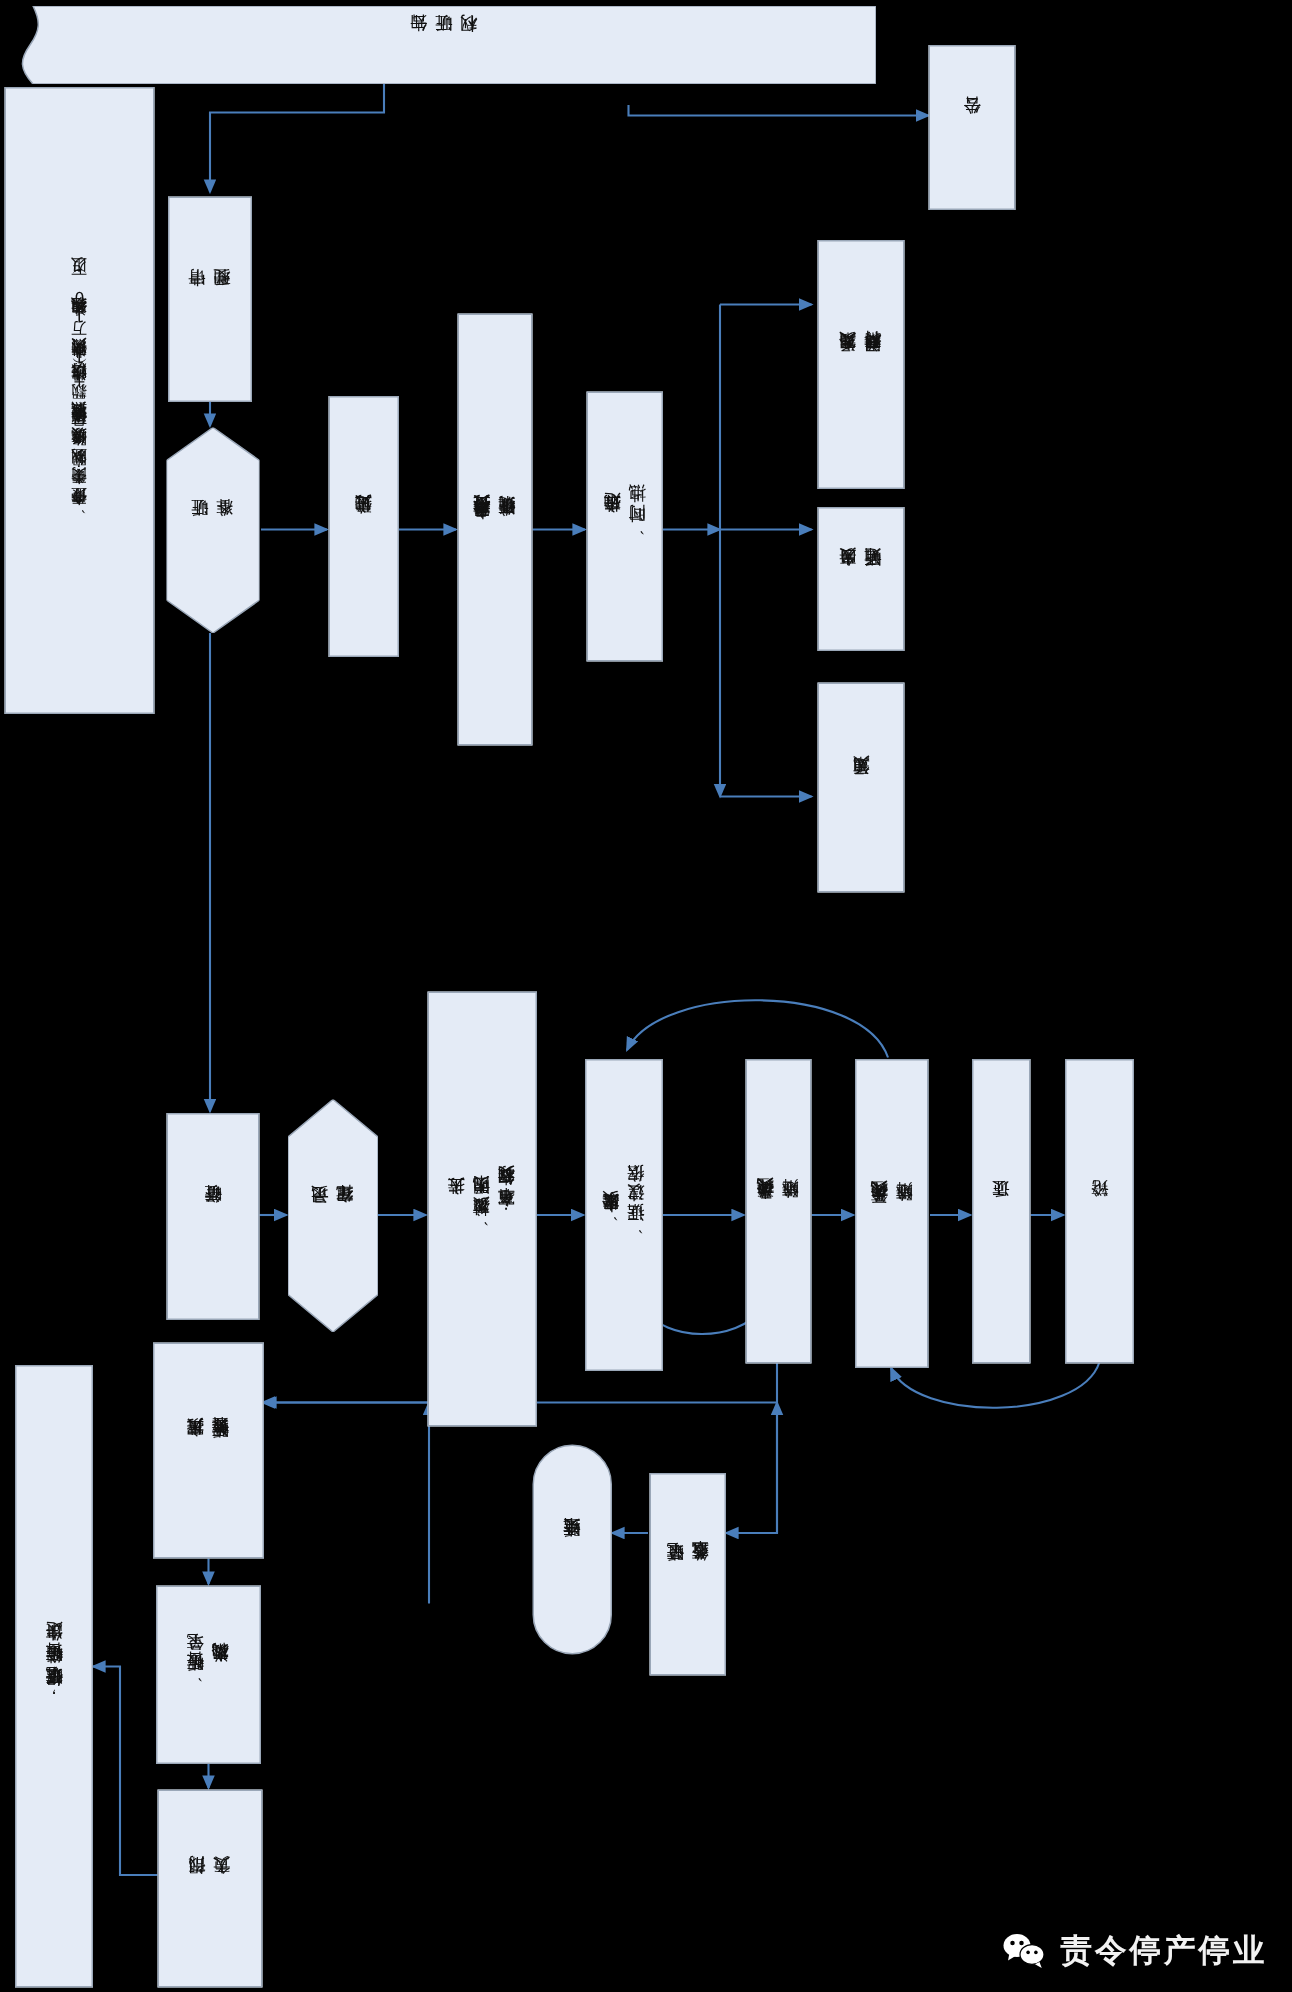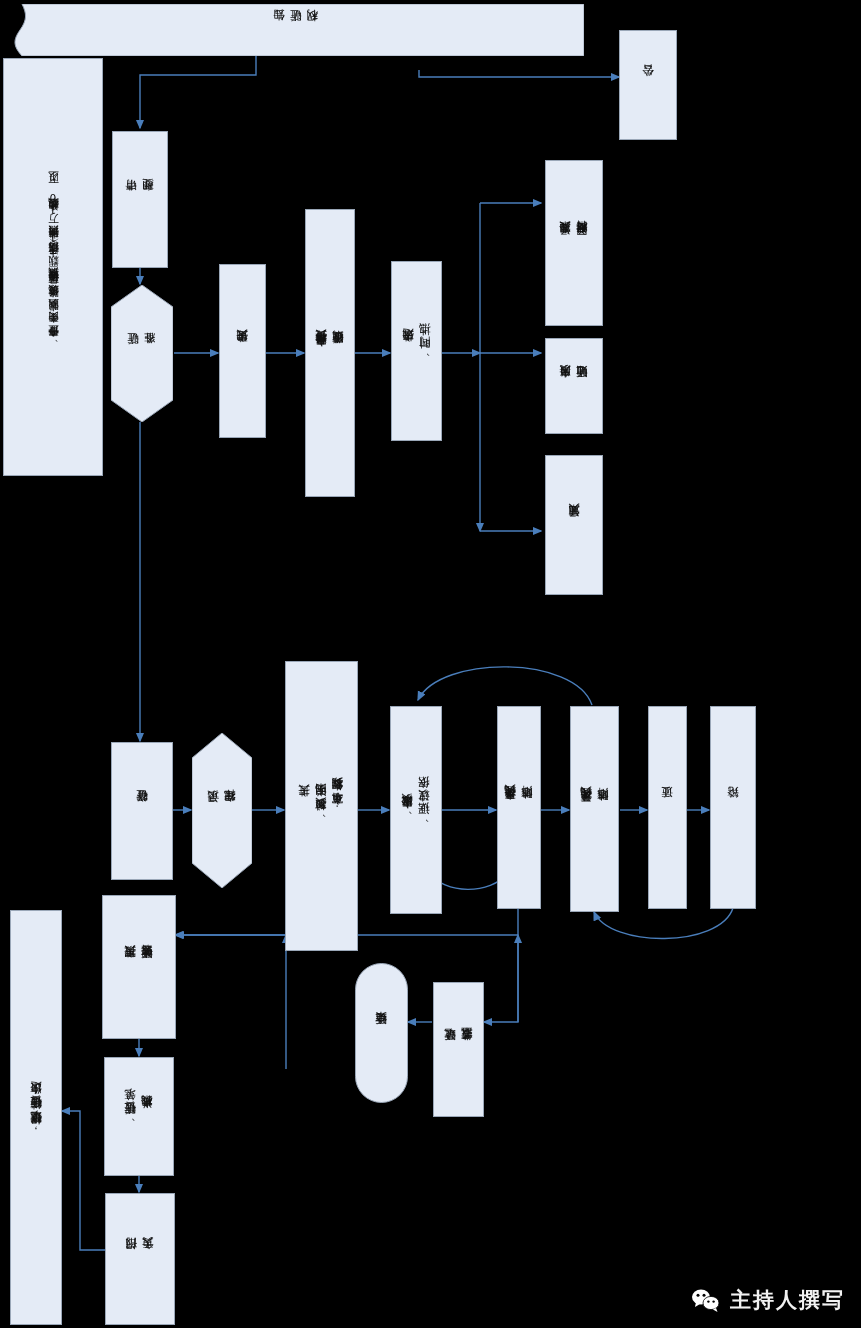--- a/index.html
+++ b/index.html
@@ -233,16 +233,16 @@
         <ellipse cx="10" cy="9" rx="9" ry="7.6" fill="#ffffff"></ellipse>
         <path d="M5,14 L4,19 L9,16 Z" fill="#ffffff"></path>
         <circle cx="7" cy="7.3" r="1.5" fill="#000"></circle>
         <circle cx="13" cy="7.3" r="1.5" fill="#000"></circle>
         <ellipse cx="20" cy="15" rx="8" ry="6.6" fill="#ffffff" stroke="#000" stroke-width="0.8"></ellipse>
         <path d="M25,20 L26.5,24 L22,21.5 Z" fill="#ffffff"></path>
         <circle cx="17.4" cy="13.6" r="1.2" fill="#000"></circle>
         <circle cx="22.6" cy="13.6" r="1.2" fill="#000"></circle>
       </svg>
     </span>
-    <span class="wmtxt">主持人撰写</span>
+    <span class="wmtxt">责令停产停业</span>
   </div>
 
 </div>
 
 </body></html>

